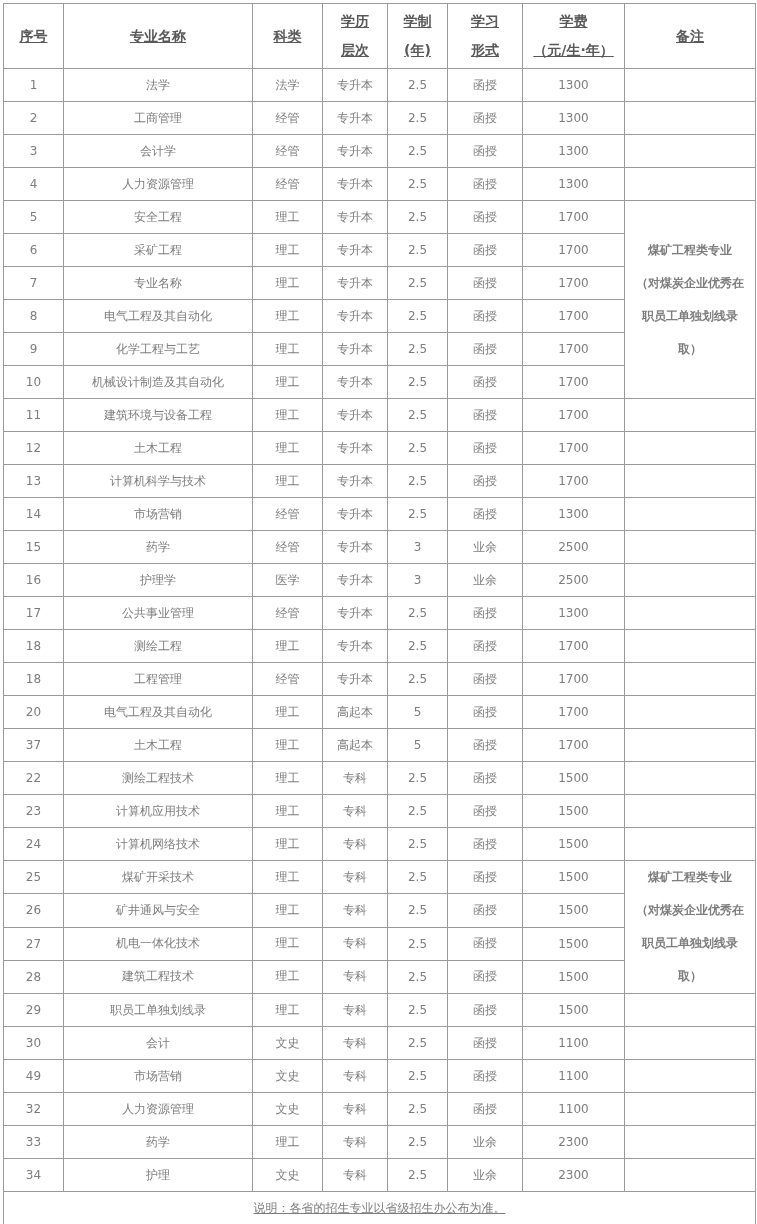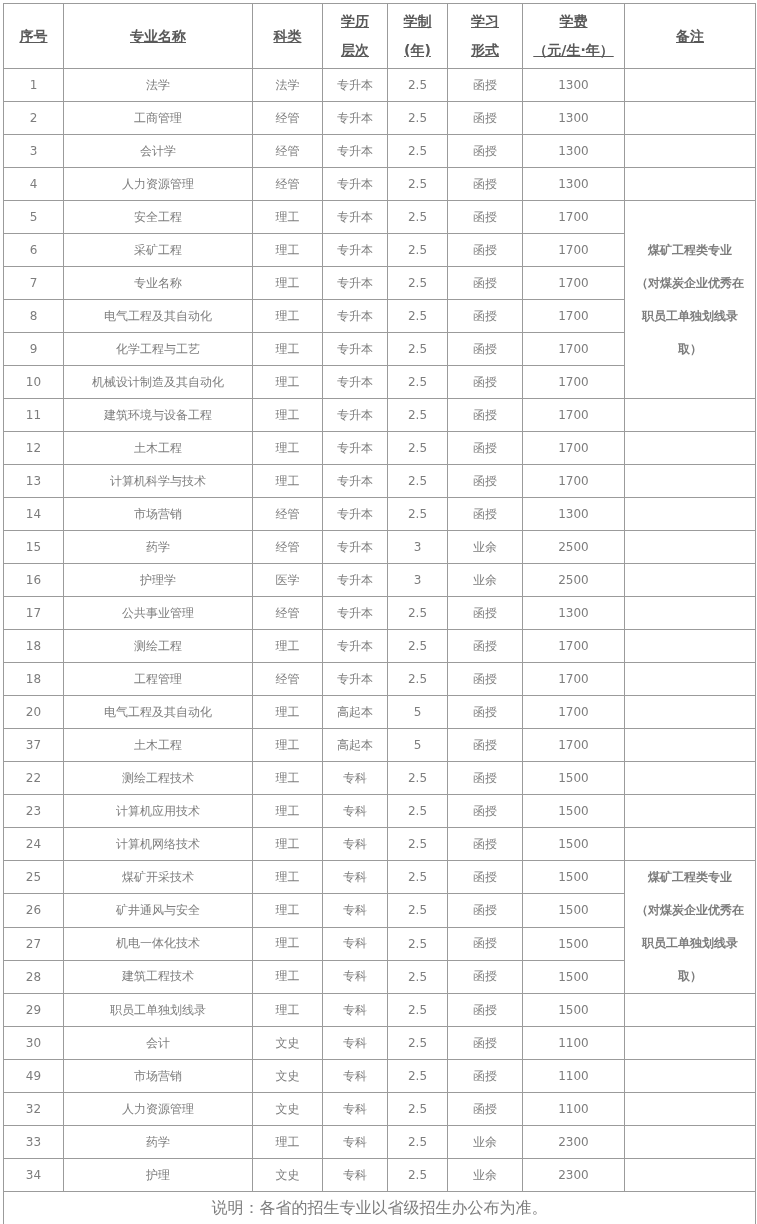--- a/index.html
+++ b/index.html
@@ -38,21 +38,21 @@
     font-size: 14px;
     font-weight: bold;
     text-decoration: underline;
   }
   td {
     color: var(--body-text);
     font-size: 12px;
   }
   .hline { line-height: 29px; }
   .remark-cell .rline { line-height: 33px; font-weight: bold; }
-  tfoot td { font-size: 16px; }
+  tfoot td { font-size: 12px; text-decoration: underline; }
 </style>
 </head>
 <body>
 
 <div class="page">
   <table class="admissions">
     <colgroup>
       <col style="width:60px">
       <col style="width:189px">
       <col style="width:70px">

